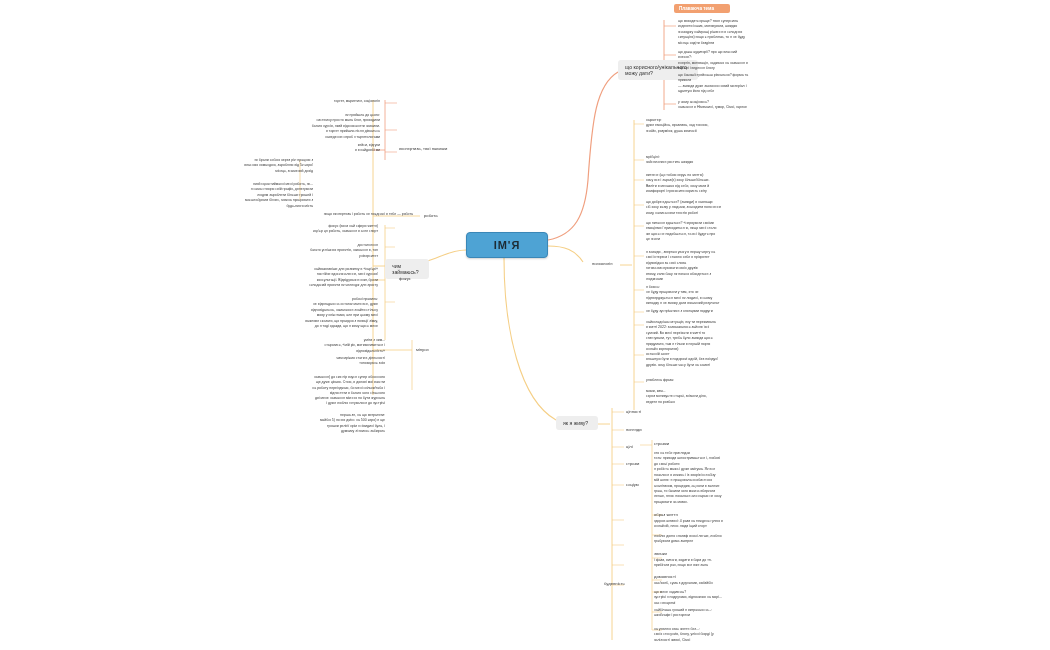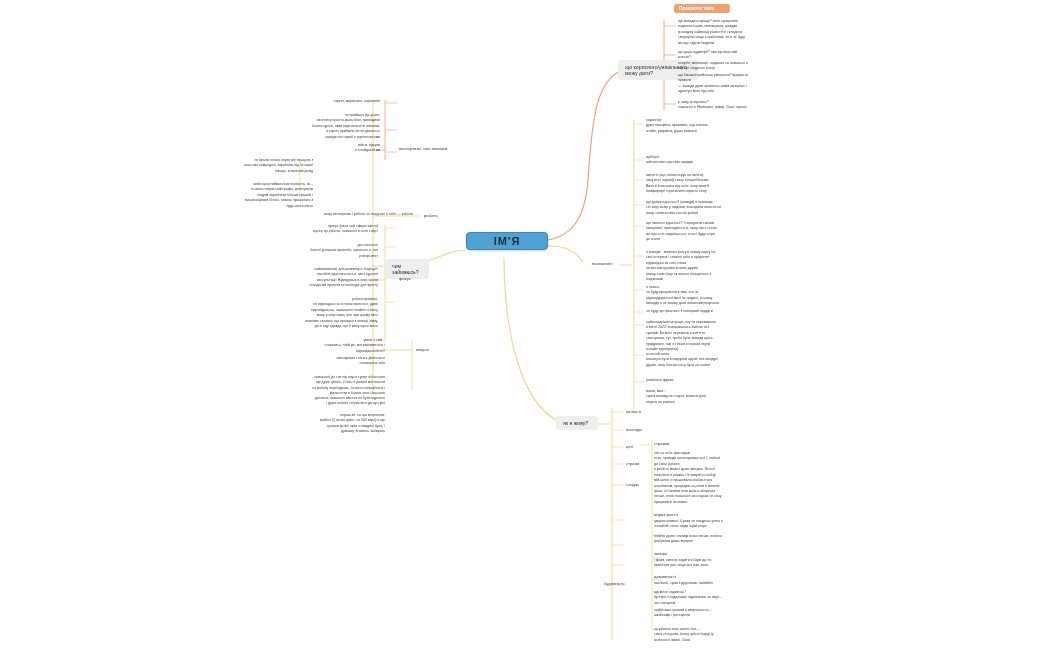--- a/index.html
+++ b/index.html
@@ -109,21 +109,21 @@
     <path d="M412 340 L412 390" stroke="#f5cf86" stroke-width="0.7" fill="none"></path>
 
     <path d="M634 124 L644 124 M634 160 L644 160 M634 180 L644 180 M634 205 L644 205 M634 226 L644 226 M634 256 L644 256 M634 290 L644 290 M634 312 L644 312 M634 325 L644 325 M634 355 L644 355 M634 382 L644 382" stroke="#f5cf86" stroke-width="0.6" fill="none"></path>
 
     <path d="M612 412 L624 412 M612 430 L624 430 M612 447 L624 447 M612 464 L624 464 M612 485 L624 485 M612 520 L624 520 M612 545 L624 545 M612 565 L624 565 M612 585 L624 585" stroke="#f5cf86" stroke-width="0.6" fill="none"></path>
     <path d="M640 445 L652 445" stroke="#f5cf86" stroke-width="0.6" fill="none"></path>
     <path d="M652 440 L652 630" stroke="#f5cf86" stroke-width="0.7" fill="none"></path>
     <path d="M652 515 L662 515 M652 535 L662 535 M652 558 L662 558 M652 580 L662 580 M652 592 L662 592 M652 612 L662 612 M652 630 L662 630" stroke="#f5cf86" stroke-width="0.6" fill="none"></path>
   </svg>
 
-  <div class="node central" style="left:466px;top:232px;width:82px;height:18px;">
+  <div class="node central" style="left:466px;top:232px;width:82px;height:26px;">
     <span>ІМ'Я</span>
   </div>
 
   <div class="node lvl1" style="left:618px;top:60px;width:80px;">
     <span>що корисного/унікального можу дати?</span>
   </div>
 
   <div class="node chip" style="left:674px;top:4px;width:56px;height:9px;">
     <span>Плаваюча тема</span>
   </div>

